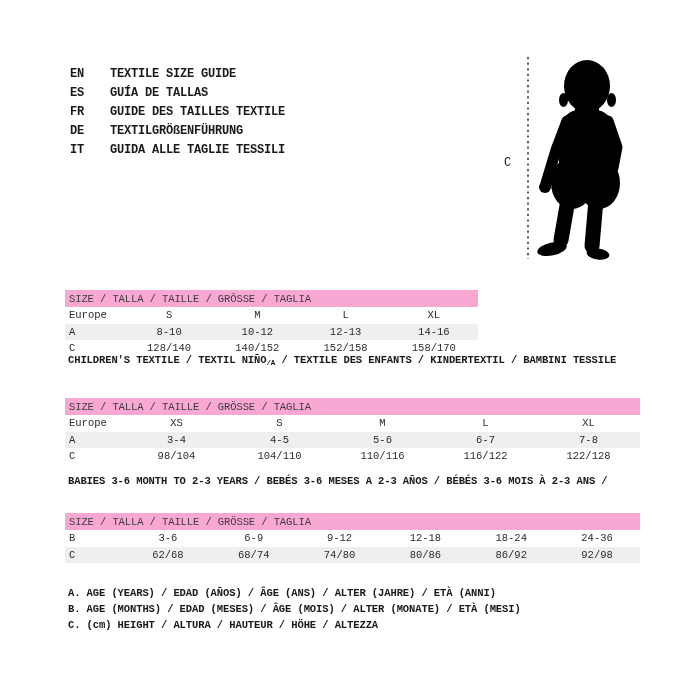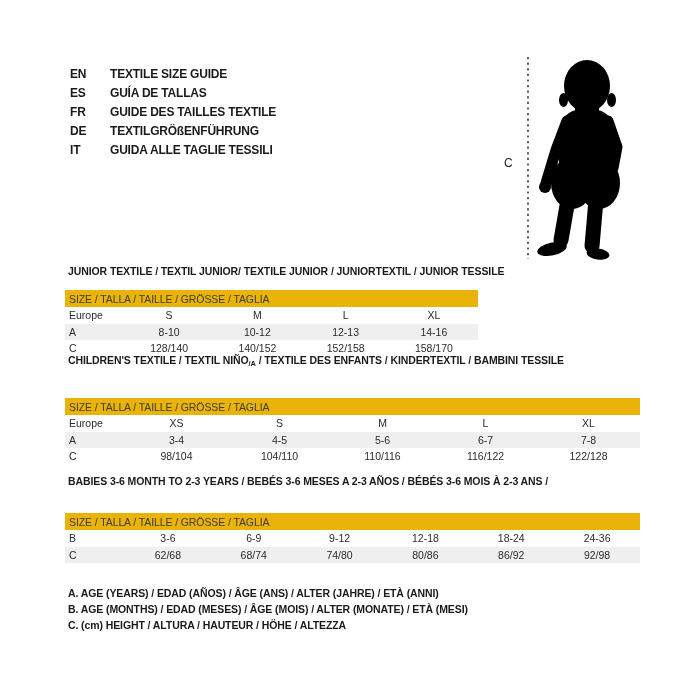--- a/index.html
+++ b/index.html
@@ -2,21 +2,21 @@
 <html><head>
 <meta charset="utf-8">
 <style>
   * { margin: 0; padding: 0; box-sizing: border-box; }
   html, body { background: #ffffff; }
   .page {
     position: relative;
     width: 700px;
     height: 700px;
     background: #ffffff;
-    font-family: Liberation Sans, sans-serif;
+    font-family: Liberation Mono, monospace;
     color: #1a1a1a;
     overflow: hidden;
   }
 
   
   .lang-block { position: absolute; left: 70px; top: 64px; }
   .lang-row { display: flex; height: 19px; align-items: center; }
   .lang-code {
     width: 40px; font-size: 12px; font-weight: bold; letter-spacing: -0.2px;
   }
@@ -45,21 +45,21 @@
   
   table.size-table {
     position: absolute; left: 65px;
     border-collapse: collapse; table-layout: fixed;
     font-size: 10.5px; color: #2b2b2b;
   }
   .tbl-1 { top: 290px; width: 413px; }
   .tbl-2 { top: 398px; width: 575px; }
   .tbl-3 { top: 513px; width: 575px; }
   table.size-table th.size-head {
-    background: #eab308; color: #3d3d3d; font-weight: normal;
+    background: #f9a8d4; color: #3d3d3d; font-weight: normal;
     text-align: left; height: 17px; padding-left: 4px;
     font-size: 10.5px; letter-spacing: -0.1px;
   }
   table.size-table td { height: 16.5px; text-align: center; font-weight: normal; }
   table.size-table td.row-label { text-align: left; padding-left: 4px; margin-left: 20px; }
   table.size-table tbody tr:nth-child(even) { background: #efefef; }
   col.label-col { width: 60px; }
 
   
   .notes { position: absolute; left: 68px; top: 585px; }
@@ -124,21 +124,20 @@
 
         <path d="M36,145 L29,185" fill="none" stroke="#000000" stroke-width="15" stroke-linecap="round"></path>
         <ellipse cx="20" cy="194" rx="15" ry="6.5" transform="rotate(-12 20 194)"></ellipse>
 
         <path d="M64,145 L60,191" fill="none" stroke="#000000" stroke-width="15" stroke-linecap="round"></path>
         <ellipse cx="66" cy="199" rx="11.5" ry="5.5" transform="rotate(8 66 199)"></ellipse>
       </g>
     </svg>
   </div>
 
-  <div class="section-title title-1">JUNIOR TEXTILE / TEXTIL JUNIOR/ TEXTILE JUNIOR / JUNIORTEXTIL / JUNIOR TESSILE</div>
   <table class="size-table tbl-1">
     <colgroup>
         <col class="label-col">
         <col>
         <col>
         <col>
         <col>
       </colgroup>
     <thead>
       <tr>

